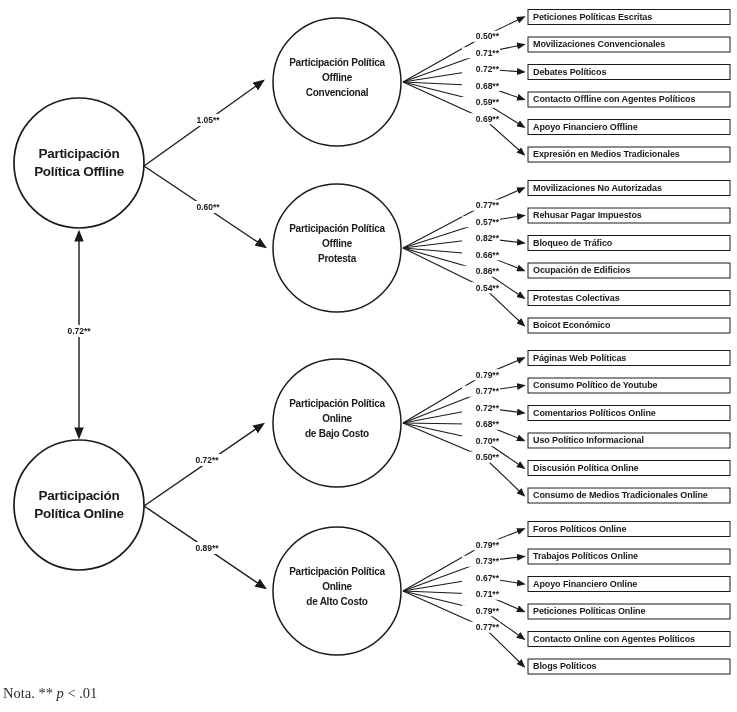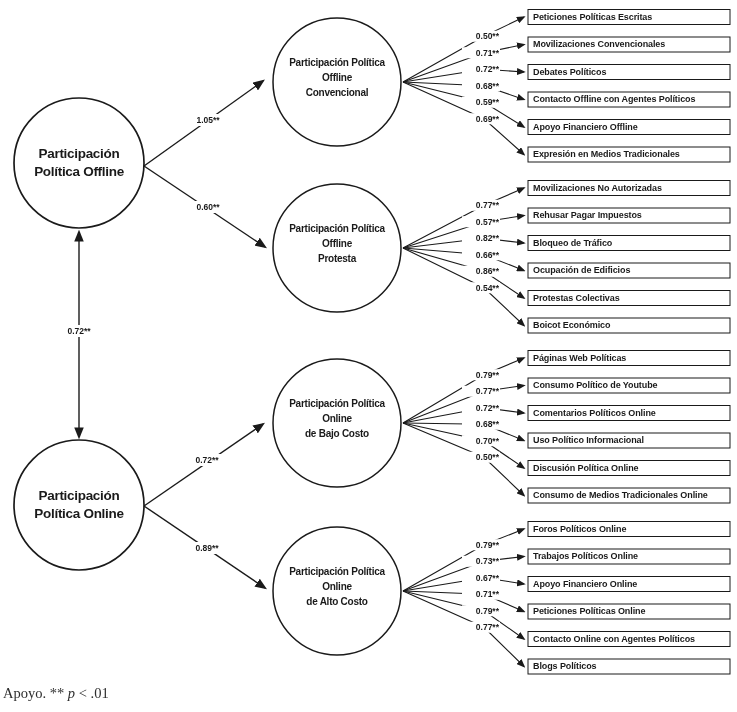--- a/index.html
+++ b/index.html
@@ -187,14 +187,14 @@
         <rect x="190" y="201" width="36" height="12" class="backplate"></rect>
         <text x="208" y="207.5" class="t-coef mid">0.60**</text>
         <rect x="189" y="454" width="36" height="12" class="backplate"></rect>
         <text x="207" y="460.5" class="t-coef mid">0.72**</text>
         <rect x="189" y="542" width="36" height="12" class="backplate"></rect>
         <text x="207" y="548.5" class="t-coef mid">0.89**</text>
         <rect x="61" y="325" width="36" height="12" class="backplate"></rect>
         <text x="79" y="331.5" class="t-coef mid">0.72**</text>
       </g>
   </svg>
-  <div class="note"><span>Apoyo. ** </span><i>p</i><span> &lt; .01</span></div>
+  <div class="note"><span>Nota. ** </span><i>p</i><span> &lt; .01</span></div>
 </div>
 
 </body></html>

